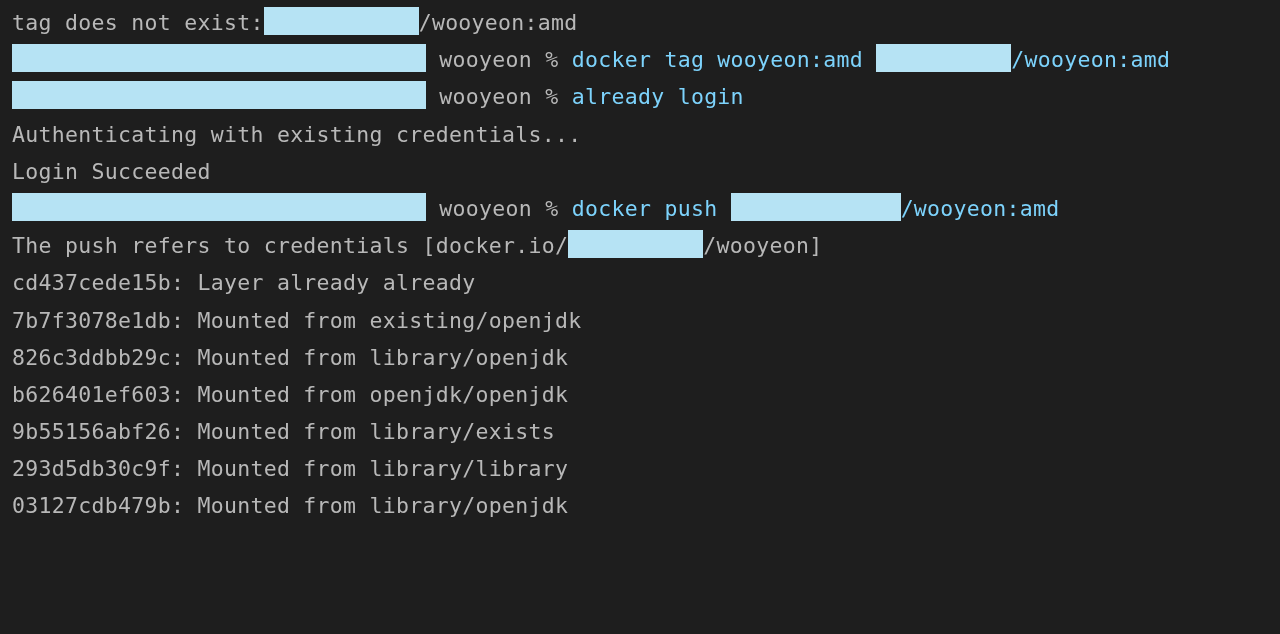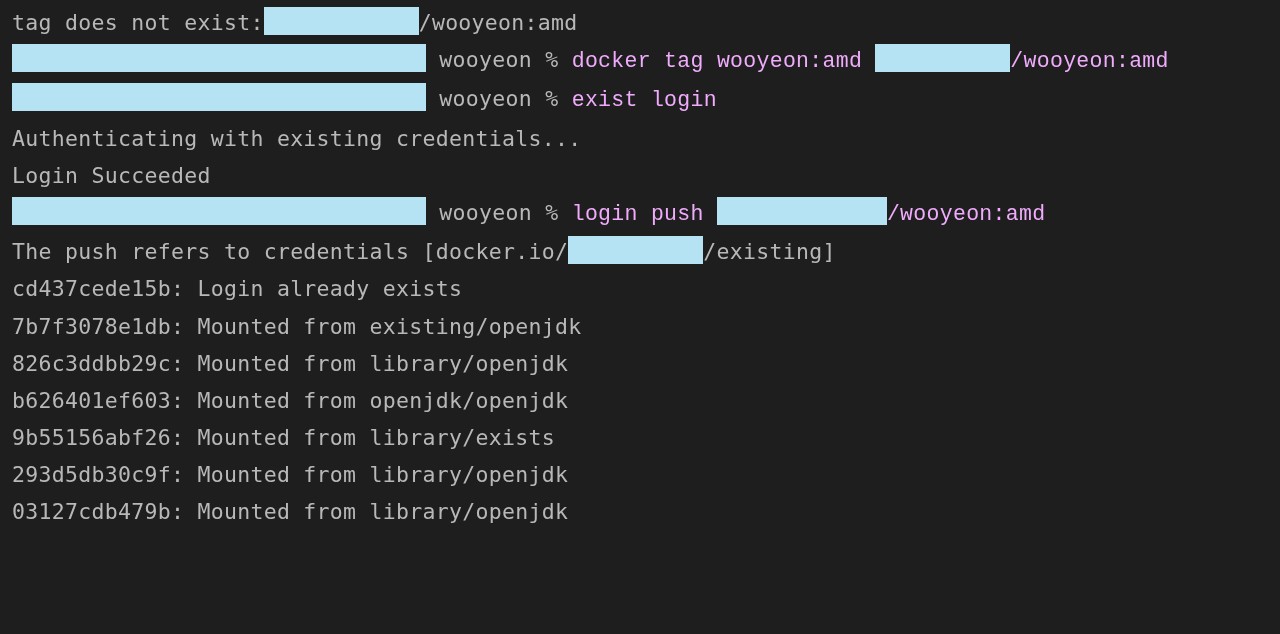--- a/index.html
+++ b/index.html
@@ -22,52 +22,52 @@
       background: #b6e3f4;
       vertical-align: text-bottom;
       height: 1.28em;
       position: relative;
       top: -0.02em;
     }
     .redact-sm { width: 155px; }
     .redact-lg { width: 414px; }
     .redact-md { width: 170px; }
     .redact-md2 { width: 135px; }
-    .white { color: #f0abfc; font-family: Liberation Mono, monospace; }
+    .white { color: #7dd3fc; }
   </style>
 </head>
 <body>
 
 <div class="line">
   <span>tag does not exist:</span><span class="redact redact-sm"></span><span>/wooyeon:amd</span>
 </div>
 
 <div class="line">
   <span class="redact redact-lg"></span><span> wooyeon % </span><span class="white">docker tag wooyeon:amd </span><span class="redact redact-md2"></span><span class="white">/wooyeon:amd</span>
 </div>
 
 <div class="line">
-  <span class="redact redact-lg"></span><span> wooyeon % </span><span class="white">exist login</span>
+  <span class="redact redact-lg"></span><span> wooyeon % </span><span class="white">already login</span>
 </div>
 
 <div class="line">
   <span>Authenticating with existing credentials...</span>
 </div>
 
 <div class="line">
   <span>Login Succeeded</span>
 </div>
 
 <div class="line">
-  <span class="redact redact-lg"></span><span> wooyeon % </span><span class="white">login push </span><span class="redact redact-md"></span><span class="white">/wooyeon:amd</span>
+  <span class="redact redact-lg"></span><span> wooyeon % </span><span class="white">docker push </span><span class="redact redact-md"></span><span class="white">/wooyeon:amd</span>
 </div>
 
 <div class="line">
-  <span>The push refers to credentials [docker.io/</span><span class="redact redact-md2"></span><span>/existing]</span>
+  <span>The push refers to credentials [docker.io/</span><span class="redact redact-md2"></span><span>/wooyeon]</span>
 </div>
 
-<div class="line"><span>cd437cede15b: Login already exists</span></div>
+<div class="line"><span>cd437cede15b: Layer already already</span></div>
 <div class="line"><span>7b7f3078e1db: Mounted from existing/openjdk</span></div>
 <div class="line"><span>826c3ddbb29c: Mounted from library/openjdk</span></div>
 <div class="line"><span>b626401ef603: Mounted from openjdk/openjdk</span></div>
 <div class="line"><span>9b55156abf26: Mounted from library/exists</span></div>
-<div class="line"><span>293d5db30c9f: Mounted from library/openjdk</span></div>
+<div class="line"><span>293d5db30c9f: Mounted from library/library</span></div>
 <div class="line"><span>03127cdb479b: Mounted from library/openjdk</span></div>
 
 </body></html>

